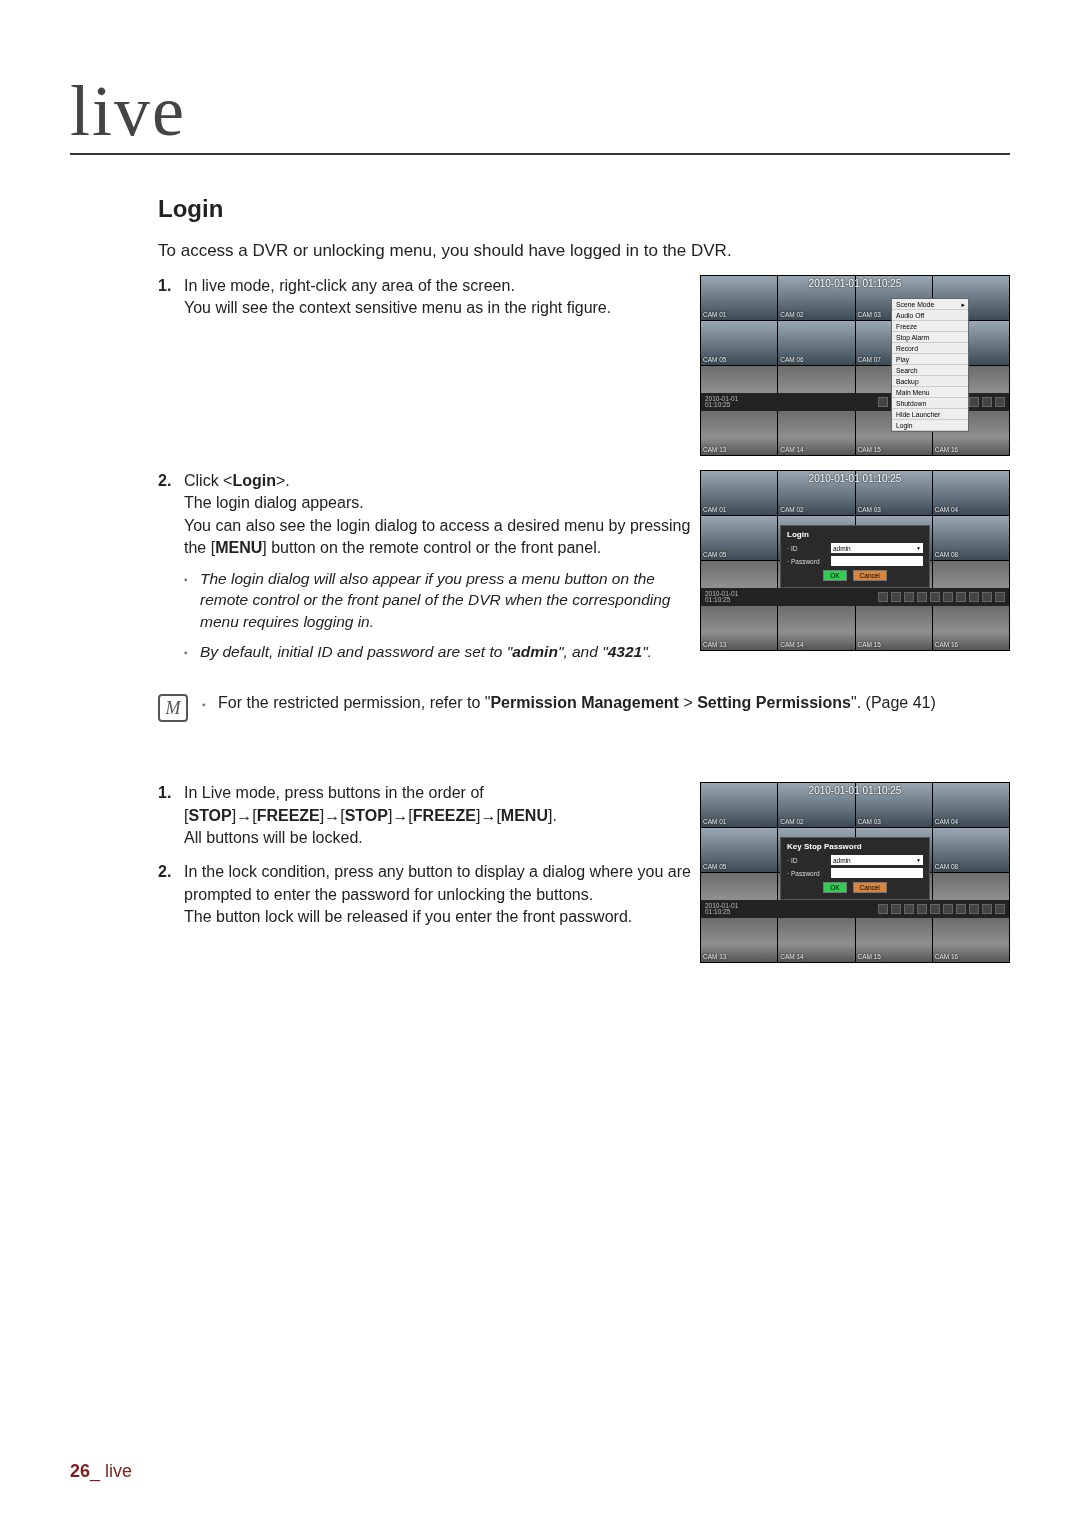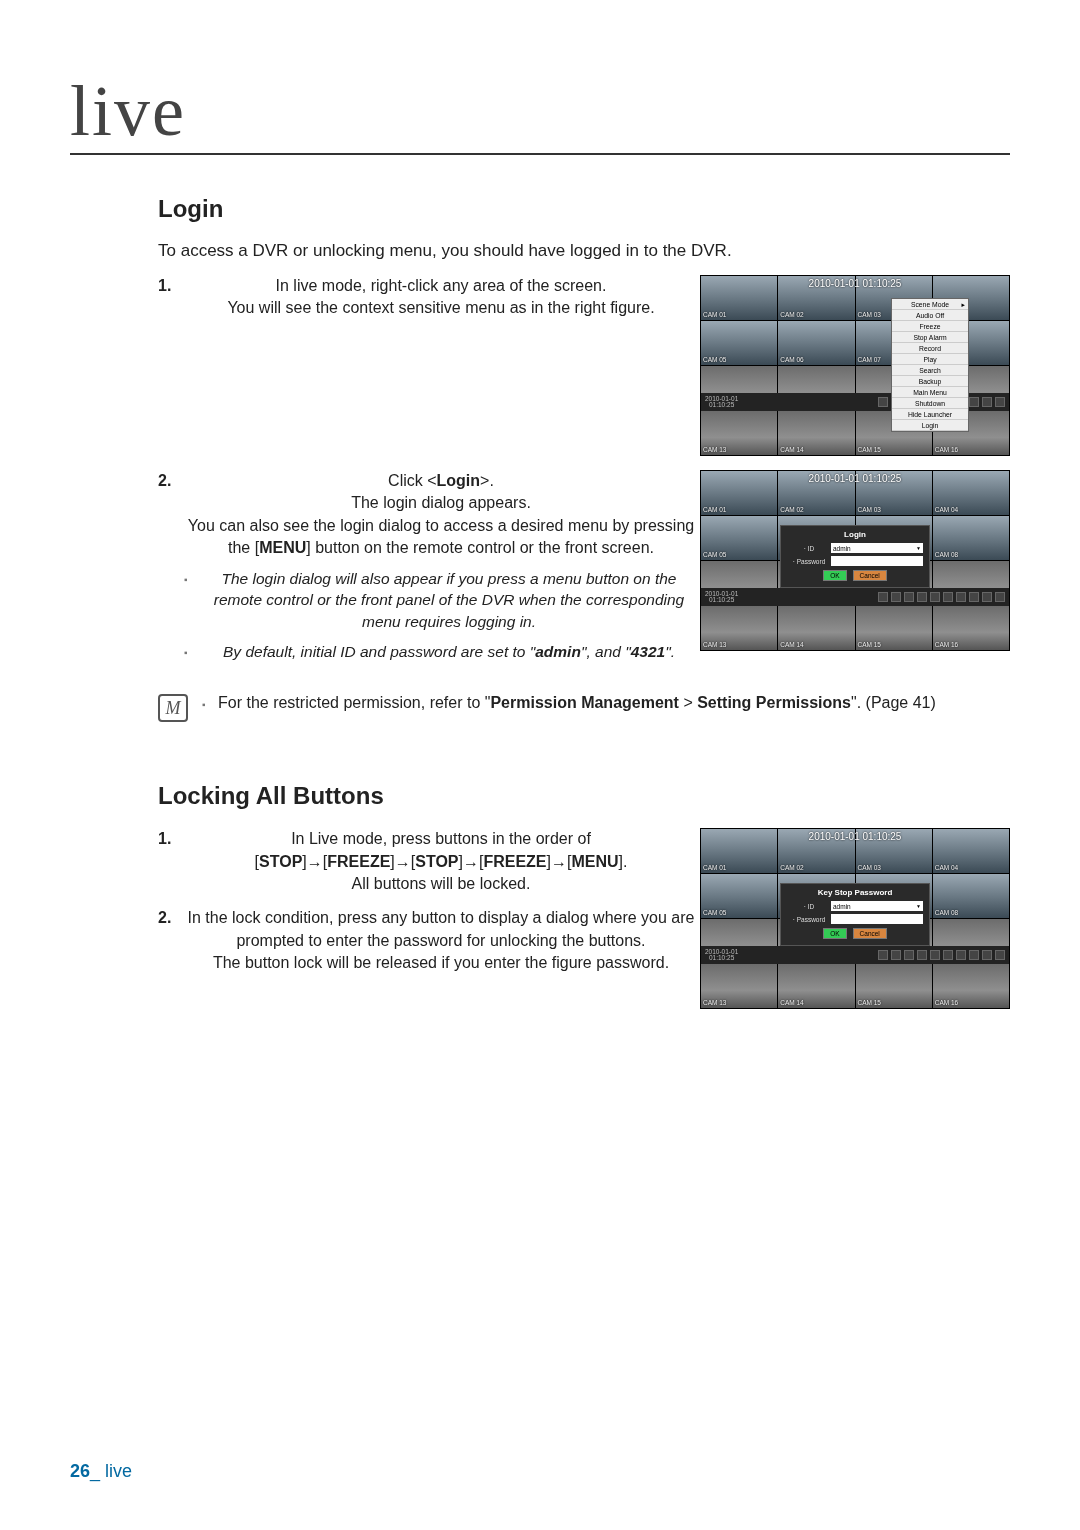--- a/index.html
+++ b/index.html
@@ -2,35 +2,35 @@
 <html><head>
 <meta charset="utf-8">
 <style>
   * { box-sizing: border-box; margin: 0; padding: 0; }
   body { width: 1080px; height: 1530px; background: #fff; position: relative; font-family: Arial, Helvetica, sans-serif; color: #222; }
   .page { padding: 70px 70px 40px 70px; }
   .title { font-size: 72px; font-weight: 300; letter-spacing: 2px; color: #444; border-bottom: 2px solid #333; padding-bottom: 0; margin-bottom: 40px; font-family: "Times New Roman", serif; }
   .section { margin-left: 88px; margin-bottom: 60px; }
   .section h2 { font-size: 24px; font-weight: bold; margin-bottom: 18px; }
   .lead { font-size: 17px; margin-bottom: 14px; }
-  .row { display: flex; gap: 2px; margin-bottom: 14px; text-align: center; }
+  .row { display: flex; gap: 2px; margin-bottom: 14px; }
   .col-text { flex: 1; }
   .col-fig { width: 310px; flex: 0 0 310px; }
   ol.steps { list-style: none; counter-reset: step; }
   ol.steps > li { counter-increment: step; position: relative; padding-left: 26px; margin-bottom: 12px; font-size: 16px; line-height: 1.4; }
   ol.steps > li::before { content: counter(step) "."; position: absolute; left: 0; font-weight: bold; }
   ul.sub { list-style: none; margin-top: 8px; font-style: italic; }
   ul.sub > li { position: relative; padding-left: 16px; margin-bottom: 8px; font-size: 15.5px; line-height: 1.4; }
   ul.sub > li::before { content: "▪"; position: absolute; left: 0; color: #777; font-size: 10px; top: 5px; }
   .note-row { display: flex; align-items: flex-start; gap: 14px; margin-top: 20px; }
   .note-icon { width: 30px; height: 28px; border: 2px solid #555; border-radius: 4px; display: flex; align-items: center; justify-content: center; font-style: italic; font-family: serif; font-size: 18px; color: #555; flex: 0 0 30px; }
   .note-text { font-size: 16px; position: relative; padding-left: 16px; }
   .note-text::before { content: "▪"; position: absolute; left: 0; color: #777; font-size: 10px; top: 5px; }
   b { font-weight: bold; }
-  .footer { position: absolute; bottom: 48px; left: 70px; font-size: 18px; color: #0369a1; }
+  .footer { position: absolute; bottom: 48px; left: 70px; font-size: 18px; color: #7f1d1d; }
   .footer .pn { font-weight: bold; }
 
   
   .fig { width: 100%; background: #1a1a1a; border: 1px solid #000; position: relative; font-size: 7px; color: #fff; }
   .fig-grid { display: grid; grid-template-columns: repeat(4, 1fr); grid-template-rows: repeat(4, 44px); gap: 1px; background: #000; }
   .cam { background: linear-gradient(180deg,#9aa8b3 0%,#6b7a85 50%,#3b4a55 100%); position: relative; overflow: hidden; }
   .cam::after { content: attr(data-lab); position: absolute; left: 2px; bottom: 2px; color: #eee; font-size: 6.5px; text-shadow: 0 0 2px #000; }
   .cam.lower { background: linear-gradient(180deg,#6c6c6c 0%,#8f8f8f 60%,#555 100%); }
   .fig-ts { position: absolute; top: 2px; left: 50%; transform: translateX(-50%); color: #fff; font-size: 10px; text-shadow: 0 0 2px #000; z-index: 5; }
   .fig-bar { height: 18px; background: #232323; display: flex; align-items: center; padding: 0 4px; gap: 3px; }
@@ -123,21 +123,21 @@
         </div>
       </div>
     </div>
 
     <div class="row">
       <div class="col-text">
         <ol class="steps" start="2" style="counter-reset: step 1;">
           <li>
             <span>Click &lt;</span><b>Login</b><span>&gt;.</span><br>
             <span>The login dialog appears.</span><br>
-            <span>You can also see the login dialog to access a desired menu by pressing the [</span><b>MENU</b><span>] button on the remote control or the front screen.</span>
+            <span>You can also see the login dialog to access a desired menu by pressing the [</span><b>MENU</b><span>] button on the remote control or the front panel.</span>
             <ul class="sub">
               <li>The login dialog will also appear if you press a menu button on the remote control or the front panel of the DVR when the corresponding menu requires logging in.</li>
               <li>
                 <span>By default, initial ID and password are set to "</span><b>admin</b><span>", and "</span><b>4321</b><span>".</span>
               </li>
             </ul>
           </li>
         </ol>
       </div>
       <div class="col-fig">
@@ -199,32 +199,31 @@
 
     <div class="note-row">
       <div class="note-icon">M</div>
       <div class="note-text">
         <span>For the restricted permission, refer to "</span><b>Permission Management</b><span> &gt; </span><b>Setting Permissions</b><span>". (Page 41)</span>
       </div>
     </div>
   </div>
 
   <div class="section">
-    <h2>Locking All Buttons</h2>
 
     <div class="row">
       <div class="col-text">
         <ol class="steps">
           <li>
             <span>In Live mode, press buttons in the order of [</span><b>STOP</b><span>]→[</span><b>FREEZE</b><span>]→[</span><b>STOP</b><span>]→[</span><b>FREEZE</b><span>]→[</span><b>MENU</b><span>].</span><br>
             <span>All buttons will be locked.</span>
           </li>
           <li>
             <span>In the lock condition, press any button to display a dialog where you are prompted to enter the password for unlocking the buttons.</span><br>
-            <span>The button lock will be released if you enter the figure password.</span>
+            <span>The button lock will be released if you enter the front password.</span>
           </li>
         </ol>
       </div>
       <div class="col-fig">
 
         <div class="fig">
           <div class="fig-ts">2010-01-01 01:10:25</div>
           <div class="fig-grid">
             <div class="cam" data-lab="CAM 01"></div>
               <div class="cam" data-lab="CAM 02"></div>

